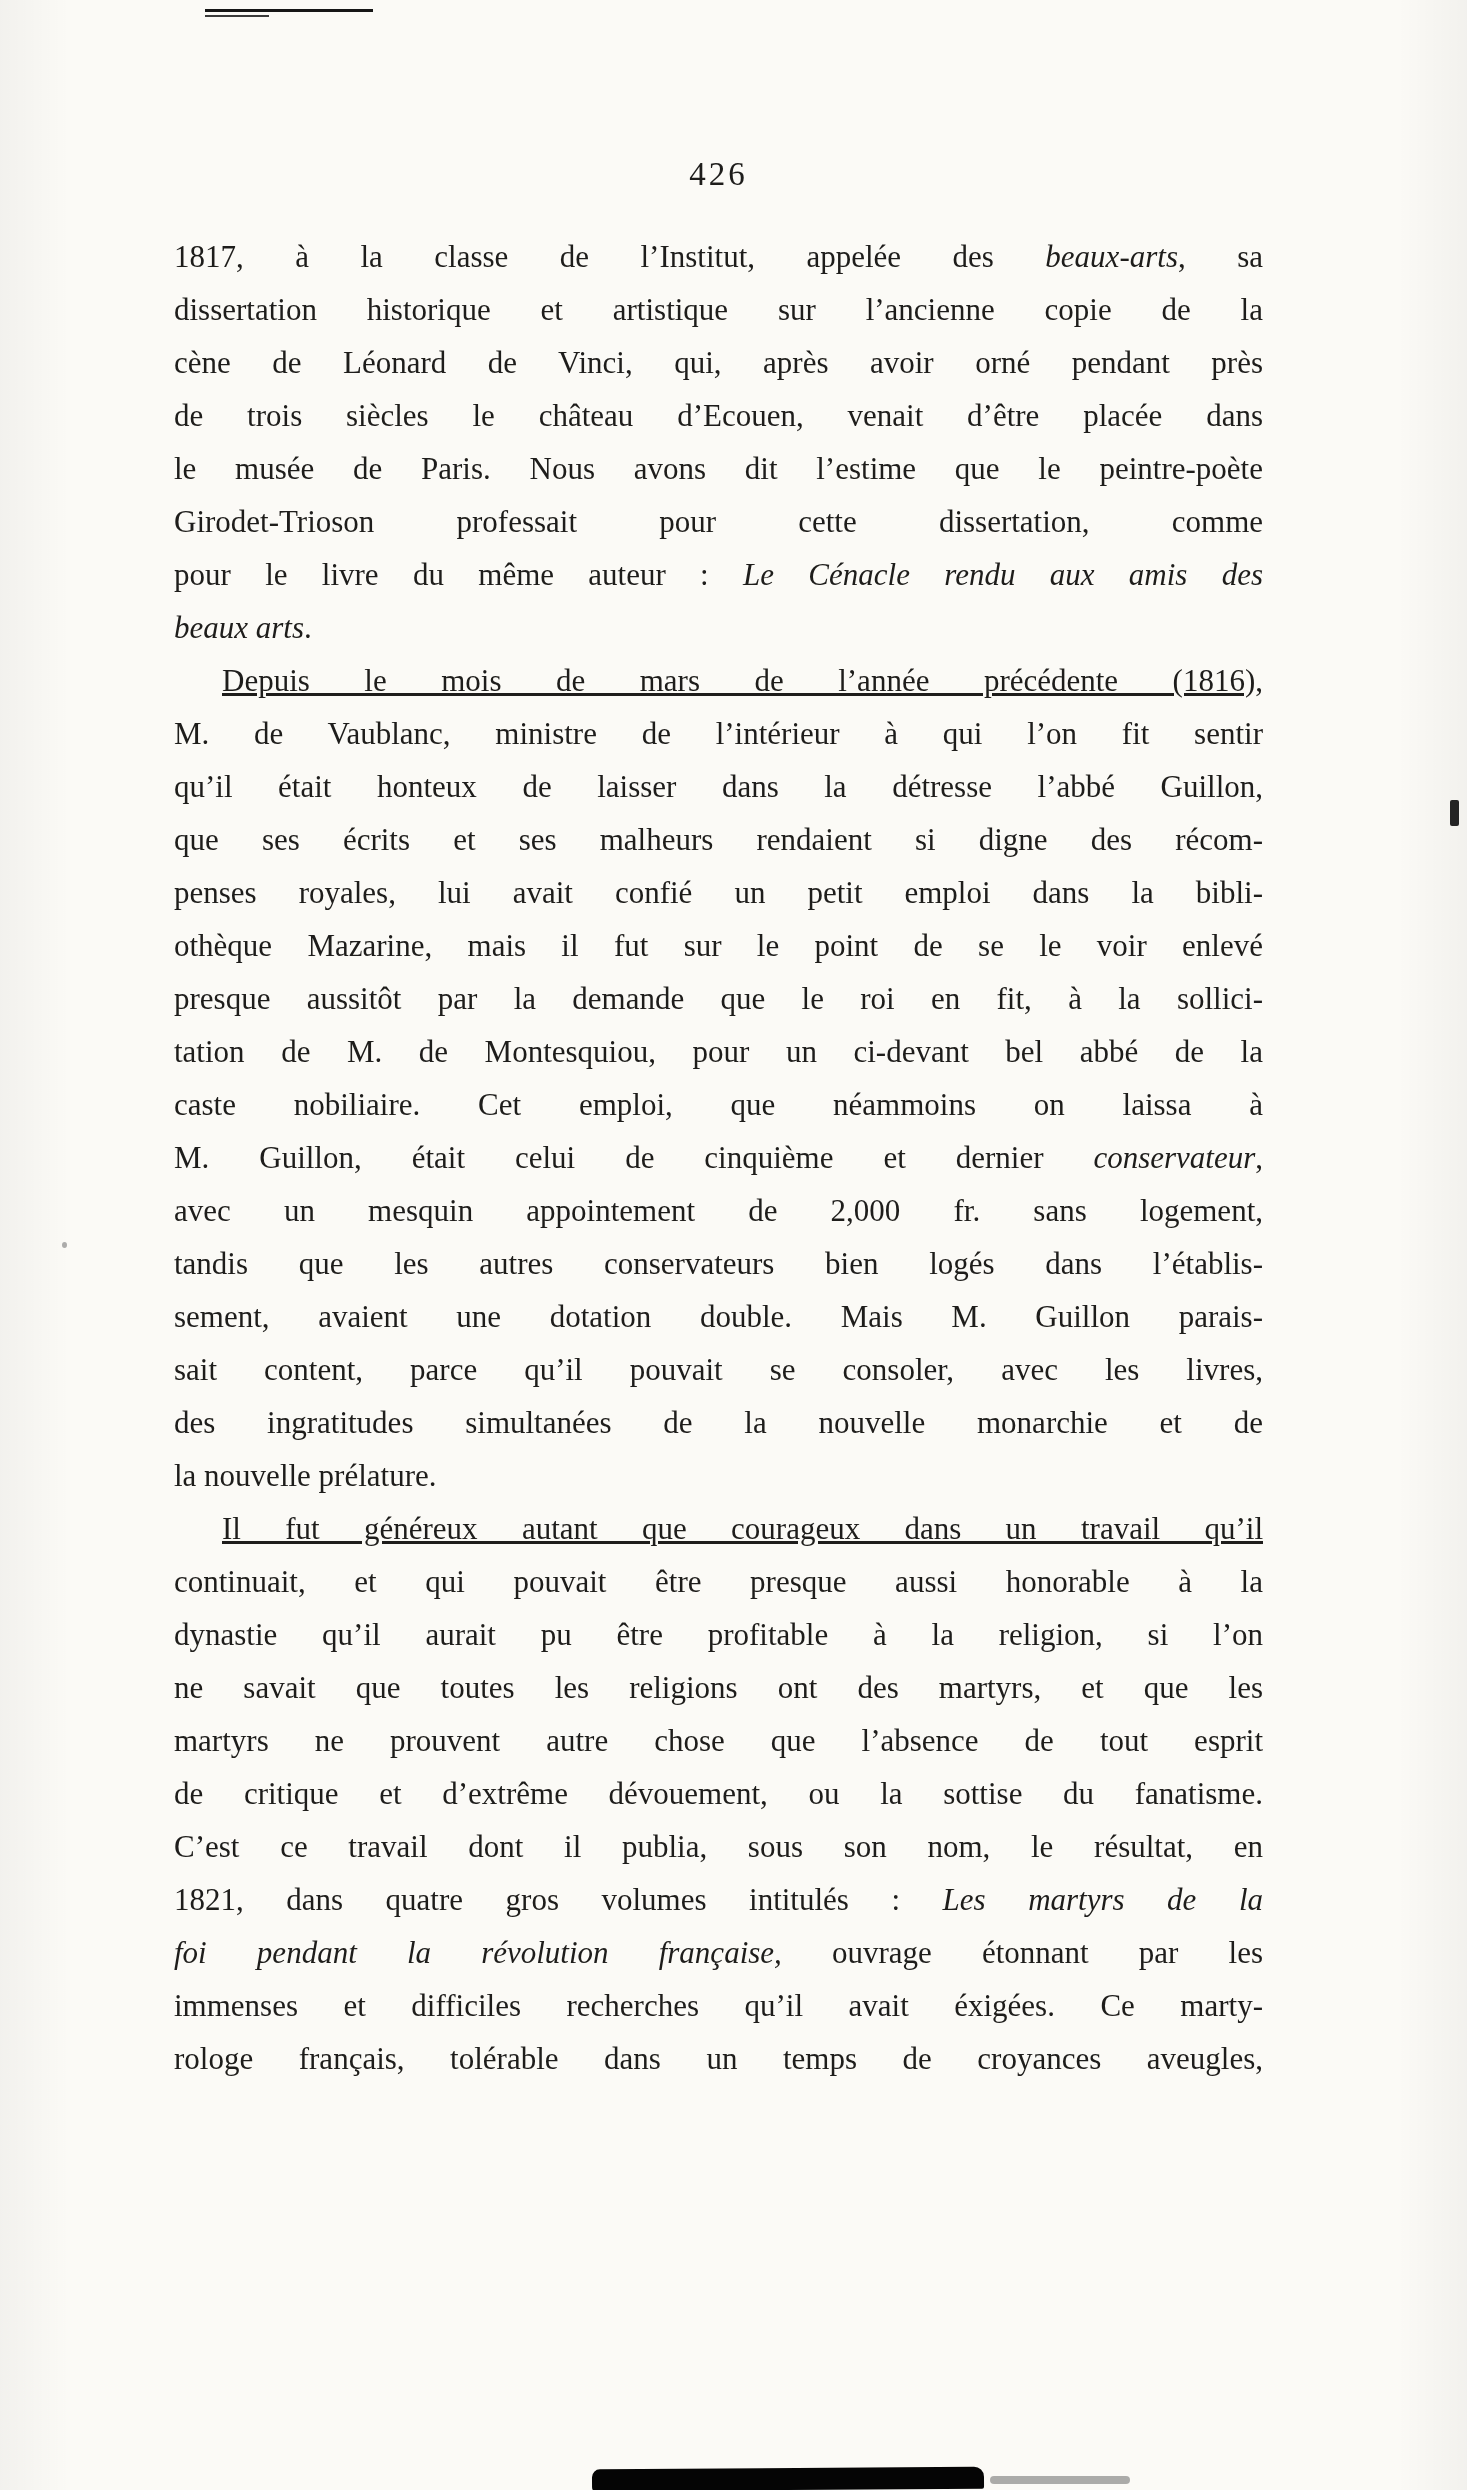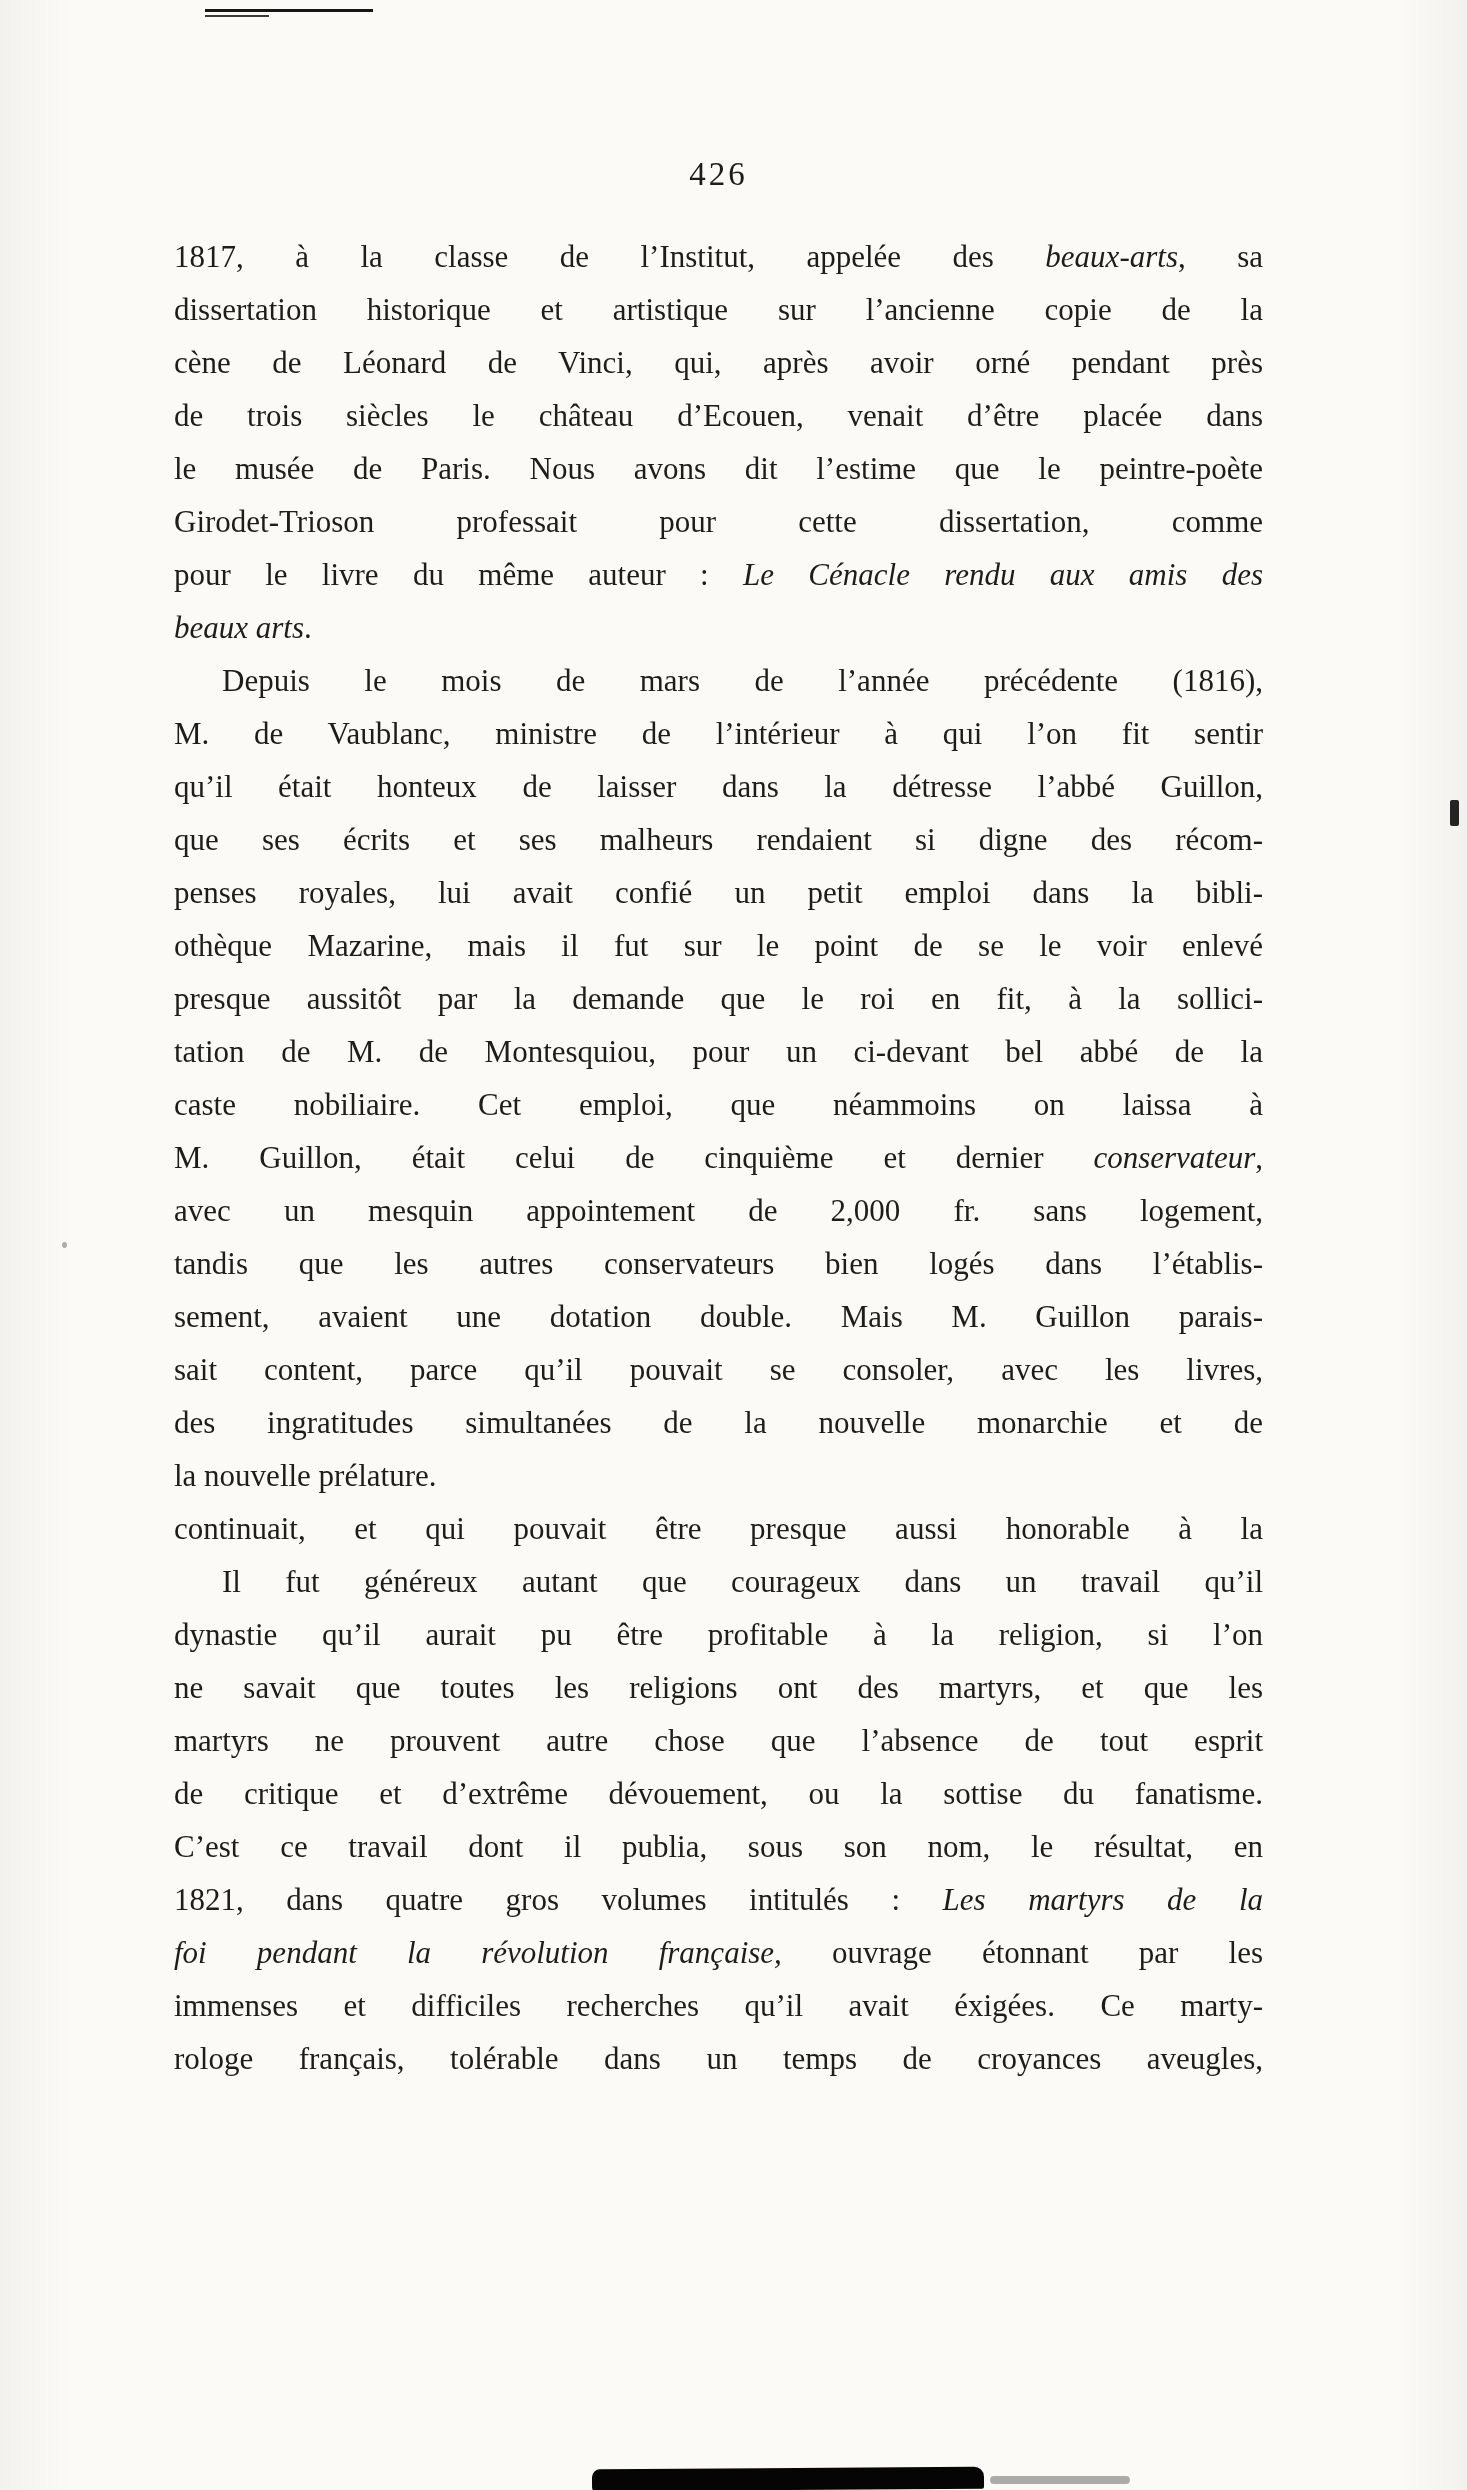--- a/index.html
+++ b/index.html
@@ -25,21 +25,21 @@
     letter-spacing: 3px;
   }
   .text-block {
     position: absolute;
     top: 230px; left: 174px; width: 1089px;
     font-size: 31px;
     line-height: 53px;
   }
   .line { text-align: justify; text-align-last: justify; }
   .line.no-justify { text-align-last: left; }
-  .line.indent { text-indent: 48px; }
+  .line.indent { text-indent: 48px; text-decoration: underline; }
   .italic { font-style: italic; }
   .artifact { position: absolute; }
 </style>
 </head>
 <body>
 
 <div class="scan-shade"></div>
 
 <div class="artifact" style="left:205px; top:9px; width:168px; height:3px; background:#161616;"></div>
 <div class="artifact" style="left:205px; top:15px; width:64px; height:2px; background:#3a3a3a;"></div>
@@ -68,22 +68,22 @@
     <div class="line"><span>presque aussitôt par la demande que le roi en fit, à la sollici-</span></div>
     <div class="line"><span>tation de M. de Montesquiou, pour un ci-devant bel abbé de la</span></div>
     <div class="line"><span>caste nobiliaire. Cet emploi, que néammoins on laissa à</span></div>
     <div class="line"><span>M. Guillon, était celui de cinquième et dernier </span><span class="italic">conservateur</span><span>,</span></div>
     <div class="line"><span>avec un mesquin appointement de 2,000 fr. sans logement,</span></div>
     <div class="line"><span>tandis que les autres conservateurs bien logés dans l’établis-</span></div>
     <div class="line"><span>sement, avaient une dotation double. Mais M. Guillon parais-</span></div>
     <div class="line"><span>sait content, parce qu’il pouvait se consoler, avec les livres,</span></div>
     <div class="line"><span>des ingratitudes simultanées de la nouvelle monarchie et de</span></div>
     <div class="line no-justify"><span>la nouvelle prélature.</span></div>
+    <div class="line indent"><span>Il fut généreux autant que courageux dans un travail qu’il</span></div>
     <div class="line"><span>continuait, et qui pouvait être presque aussi honorable à la</span></div>
-    <div class="line indent"><span>Il fut généreux autant que courageux dans un travail qu’il</span></div>
     <div class="line"><span>dynastie qu’il aurait pu être profitable à la religion, si l’on</span></div>
     <div class="line"><span>ne savait que toutes les religions ont des martyrs, et que les</span></div>
     <div class="line"><span>martyrs ne prouvent autre chose que l’absence de tout esprit</span></div>
     <div class="line"><span>de critique et d’extrême dévouement, ou la sottise du fanatisme.</span></div>
     <div class="line"><span>C’est ce travail dont il publia, sous son nom, le résultat, en</span></div>
     <div class="line"><span>1821, dans quatre gros volumes intitulés : </span><span class="italic">Les martyrs de la</span></div>
     <div class="line"><span class="italic">foi pendant la révolution française,</span><span> ouvrage étonnant par les</span></div>
     <div class="line"><span>immenses et difficiles recherches qu’il avait éxigées. Ce marty-</span></div>
     <div class="line"><span>rologe français, tolérable dans un temps de croyances aveugles,</span></div>
   </div>

